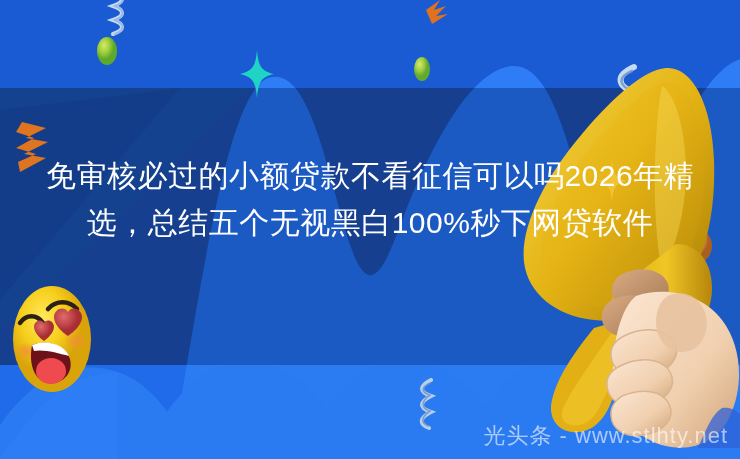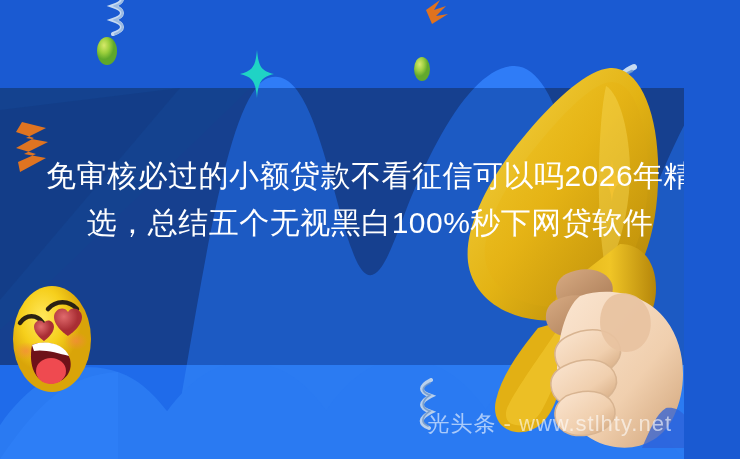--- a/index.html
+++ b/index.html
@@ -4,21 +4,21 @@
 <style>
   * { margin:0; padding:0; box-sizing:border-box; }
   html,body{ background:#1a5ad2; }
   body{
     width:740px; height:459px;
     font-family:"Liberation Sans","DejaVu Sans",sans-serif;
     overflow:hidden;
   }
   #poster{
     position:relative;
-    width:684px; height:459px;
+    width:740px; height:459px;
     overflow:hidden;
     background:#4d7c0f;
   }
 
   
   .band{ position:absolute; left:0; width:740px; }
   .band-top    { top:0;    height:88px;  background:#1a5ad2; }
   .band-mid    { top:88px; height:277px; background:#16408f; }
   .band-bottom { top:365px;height:94px;  background:#1f6bea; }
 
@@ -56,21 +56,21 @@
     width:84px; height:112px;
     z-index:22;
   }
 
   
   .confetti{ position:absolute; z-index:15; }
 
   
   #watermark{
     position:absolute;
-    right:12px; bottom:20px;
+    right:12px; bottom:8px;
     color:rgba(255,255,255,0.60);
     font-size:22px;
     letter-spacing:1px;
     z-index:40;
     white-space:nowrap;
     font-family:"Liberation Sans","DejaVu Sans",sans-serif;
   }
 </style>
 </head>
 <body>

